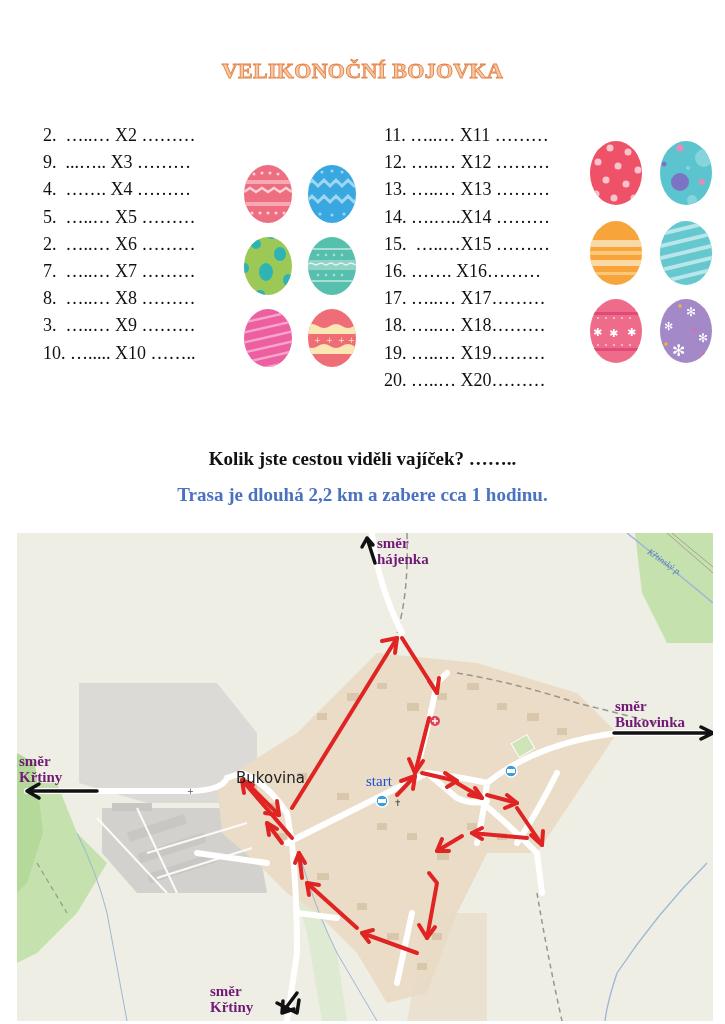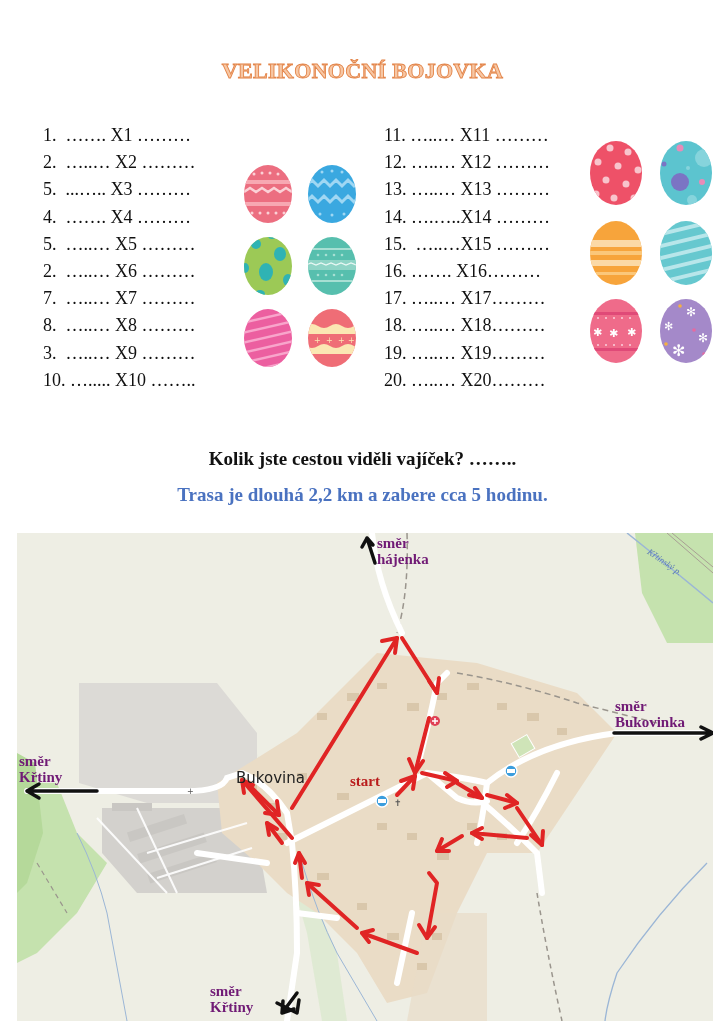--- a/index.html
+++ b/index.html
@@ -10,32 +10,31 @@
   .list.right { left:384px; }
   .row { white-space:pre; height:27.2px; }
   .eggs { position:absolute; }
   .eggs svg { position:absolute; }
   .question { position:absolute; left:0; top:405px; width:725px; text-align:center; font-weight:bold; font-size:19px;margin-top:43px; }
   .route-info { position:absolute; left:0; top:484px; width:725px; text-align:center; font-weight:bold; font-size:19px; color:#4a72c0; }
   .map { position:absolute; left:17px; top:533px; width:696px; height:488px; background:#eeeee4; overflow:hidden; }
   .map svg.base { position:absolute; left:0; top:0; }
   .lbl { position:absolute; font-family:"Liberation Serif", serif; font-weight:bold; font-size:15px; line-height:16px; color:#701a75; white-space:pre; }
   .town { position:absolute; font-family:"DejaVu Sans", sans-serif; font-size:15px; color:#222;margin-top:42px; }
-  .start { position:absolute; font-family:"Liberation Serif", serif; font-weight:bold; font-size:15px; color:#b91c1c; }
+  .start { position:absolute; font-family:"Liberation Serif", serif; font-weight:normal; font-size:15px; color:#1d4ed8;margin-left:16px; }
   .stream { position:absolute; font-family:"Liberation Serif", serif; font-style:italic; font-size:9px; color:#5a7ab5; transform:rotate(35deg); }
 </style>
 </head>
 <body>
 
 <div class="title">VELIKONOČNÍ BOJOVKA</div>
 
 <div class="list left">
-  <div class="row">1.  ……. X1 ………</div>
   <div class="row">2.  …..… X2 ………</div>
-  <div class="row">5.  ...….. X3 ………</div>
+  <div class="row">9.  ...….. X3 ………</div>
   <div class="row">4.  ……. X4 ………</div>
   <div class="row">5.  …..… X5 ………</div>
   <div class="row">2.  …..… X6 ………</div>
   <div class="row">7.  …..… X7 ………</div>
   <div class="row">8.  …..… X8 ………</div>
   <div class="row">3.  …..… X9 ………</div>
   <div class="row">10. …..... X10 ……..</div>
 </div>
 
 <div class="list right">
@@ -286,21 +285,21 @@
         </g>
       <circle cx="22" cy="10" r="1.8" fill="#f5b041"></circle>
         <circle cx="36" cy="34" r="1.8" fill="#e66aa0"></circle>
         <circle cx="8" cy="48" r="1.8" fill="#f5b041"></circle>
         <circle cx="46" cy="58" r="1.8" fill="#e66aa0"></circle>
     </g>
   </svg>
 </div>
 
 <div class="question">Kolik jste cestou viděli vajíček? ……..</div>
-<div class="route-info">Trasa je dlouhá 2,2 km a zabere cca 5 hodinu.</div>
+<div class="route-info">Trasa je dlouhá 2,2 km a zabere cca 1 hodinu.</div>
 
 <div class="map">
   <svg class="base" width="696" height="488" viewBox="0 0 696 488">
 
     <path d="M618,0 L696,0 L696,110 L650,110 L625,60 Z" fill="#c5e2ae"></path>
     <path d="M0,250 L40,250 L60,300 L90,330 L60,380 L20,420 L0,430 Z" fill="#c5e2ae"></path>
     <path d="M0,220 L18,230 L26,300 L10,350 L0,360 Z" fill="#b5d99a"></path>
     <path d="M240,220 Q260,280 290,350 L320,420 L330,488 L305,488 L290,400 L270,330 Z" fill="#d6e8c8" opacity="0.6"></path>
 
     <path d="M62,150 L200,150 L240,200 L240,270 L130,270 L62,250 Z" fill="#dcdad6"></path>

